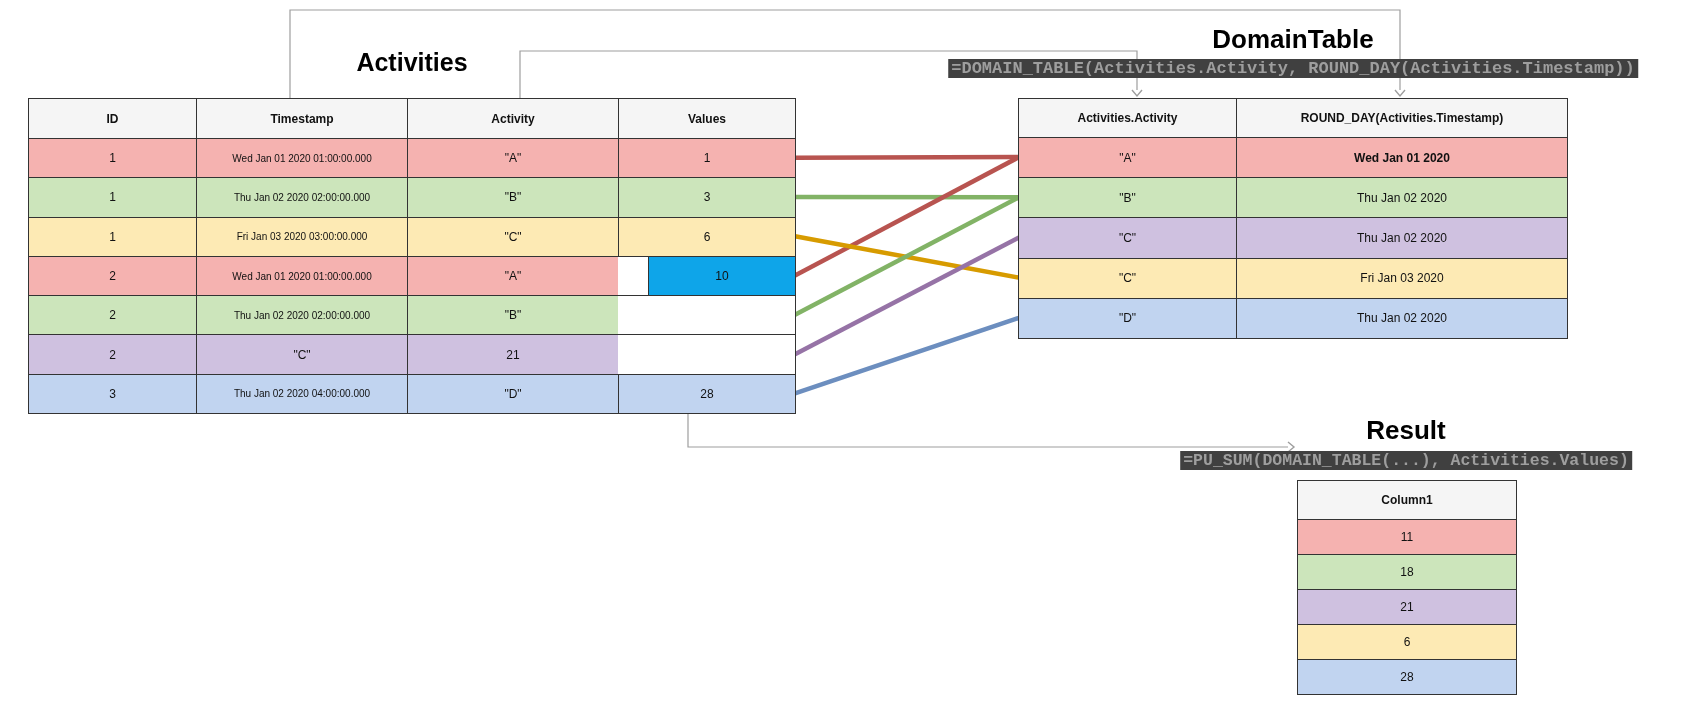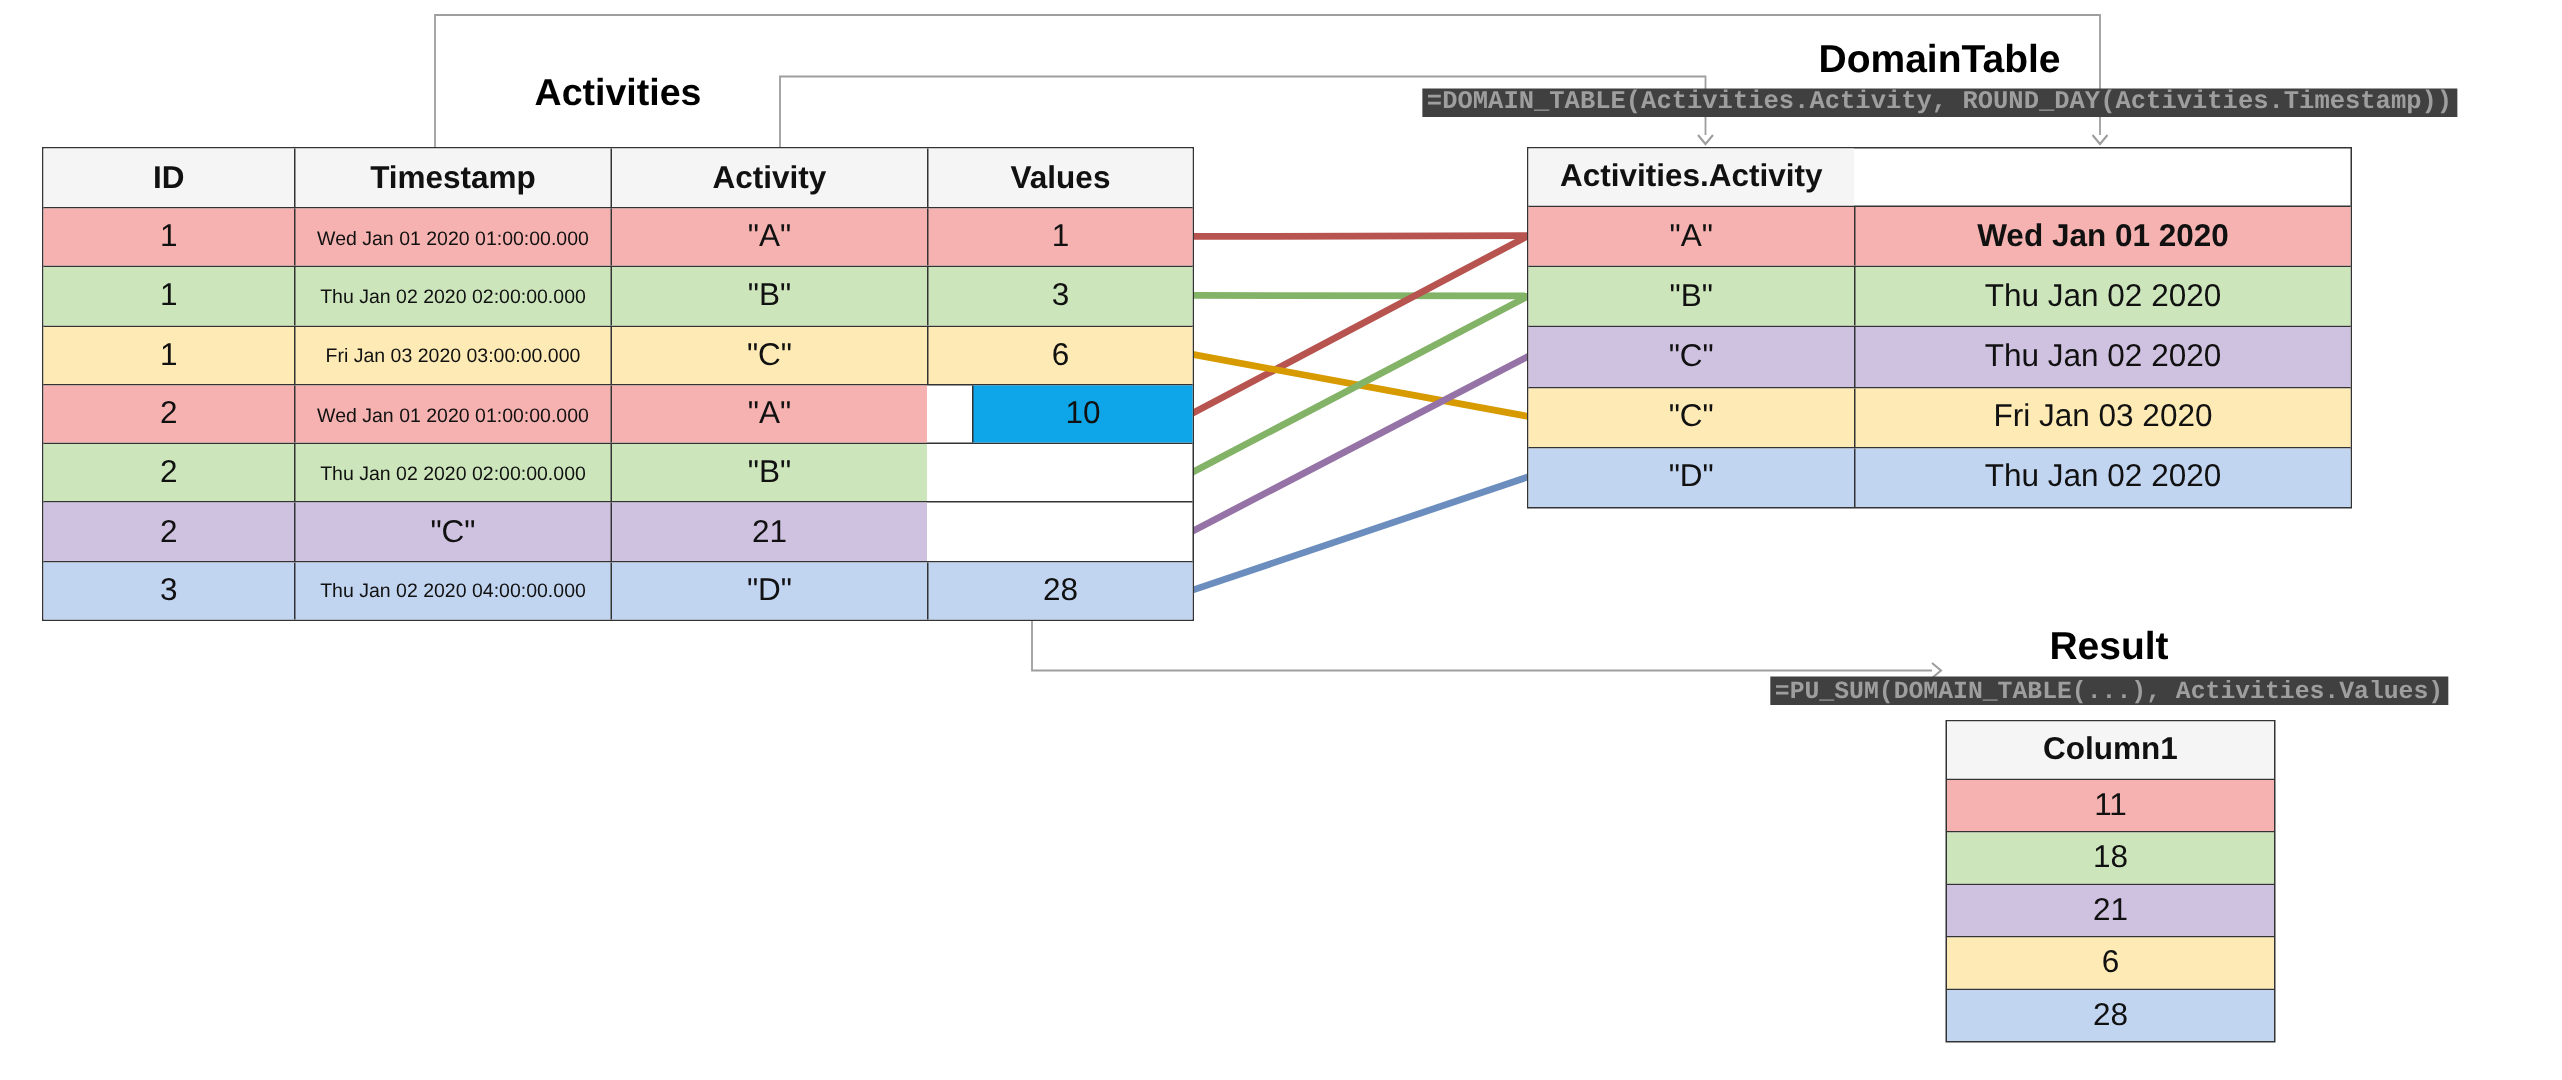--- a/index.html
+++ b/index.html
@@ -6,29 +6,29 @@
   #canvas{
     position:relative;width:1708px;height:720px;overflow:hidden;
     background:#ffffff;font-family:"Liberation Sans",sans-serif;
   }
   #connector-layer{position:absolute;left:0;top:0;z-index:1;}
   .tbl{position:absolute;z-index:2;border:1px solid var(--border);box-sizing:border-box;background:#fff;}
   .row{display:grid;box-sizing:border-box;}
   .row + .row{border-top:1px solid var(--border);}
   .cell{
     display:flex;align-items:center;justify-content:center;box-sizing:border-box;
-    border-left:1px solid var(--border);color:var(--text);font-size:21px;
+    border-left:1px solid var(--border);color:var(--text);font-size:12px;
     white-space:nowrap;overflow:hidden;
   }
   .cell:first-child{border-left:none;}
   .row.header .cell{font-weight:bold;background:var(--header-fill);}
   #activities-table{left:28px;top:98px;width:768px;}
   #activities-table .row{grid-template-columns:167px 211px 211px 177px;height:39.3px;}
   #activities-table .row.header{height:39px;}
-  #activities-table .row.body .cell.col-1{font-size:13px;}
+  #activities-table .row.body .cell.col-1{font-size:10px;}
   #domain-table{left:1018px;top:98px;width:550px;}
   #domain-table .row{grid-template-columns:217px 331px;height:40.2px;}
   #domain-table .row.header{height:38px;}
   #result-table{left:1297px;top:480px;width:220px;}
   #result-table .row{grid-template-columns:218px;height:35px;}
   #result-table .row.header{height:38px;}
   .title{
     position:absolute;z-index:3;transform:translateX(-50%);
     font-weight:bold;color:#000;white-space:nowrap;
   }
@@ -109,20 +109,21 @@
       <div class="row body">
         <div class="cell col-0" style="background: rgb(193, 212, 240);">3</div>
         <div class="cell col-1" style="background: rgb(193, 212, 240);">Thu Jan 02 2020 04:00:00.000</div>
         <div class="cell col-2" style="background: rgb(193, 212, 240);">"D"</div>
         <div class="cell col-3" style="background: rgb(193, 212, 240);">28</div>
       </div>
     </div>
   <div class="tbl" id="domain-table">
       <div class="row header">
         <div class="cell col-0">Activities.Activity</div>
+        <div class="cell col-1">ROUND_DAY(Activities.Timestamp)</div>
       </div>
       <div class="row body">
         <div class="cell col-0" style="background: rgb(245, 178, 176);">"A"</div>
         <div class="cell col-1" style="background: rgb(245, 178, 176); font-weight: bold;">Wed Jan 01 2020</div>
       </div>
       <div class="row body">
         <div class="cell col-0" style="background: rgb(204, 229, 187);">"B"</div>
         <div class="cell col-1" style="background: rgb(204, 229, 187);">Thu Jan 02 2020</div>
       </div>
       <div class="row body">

